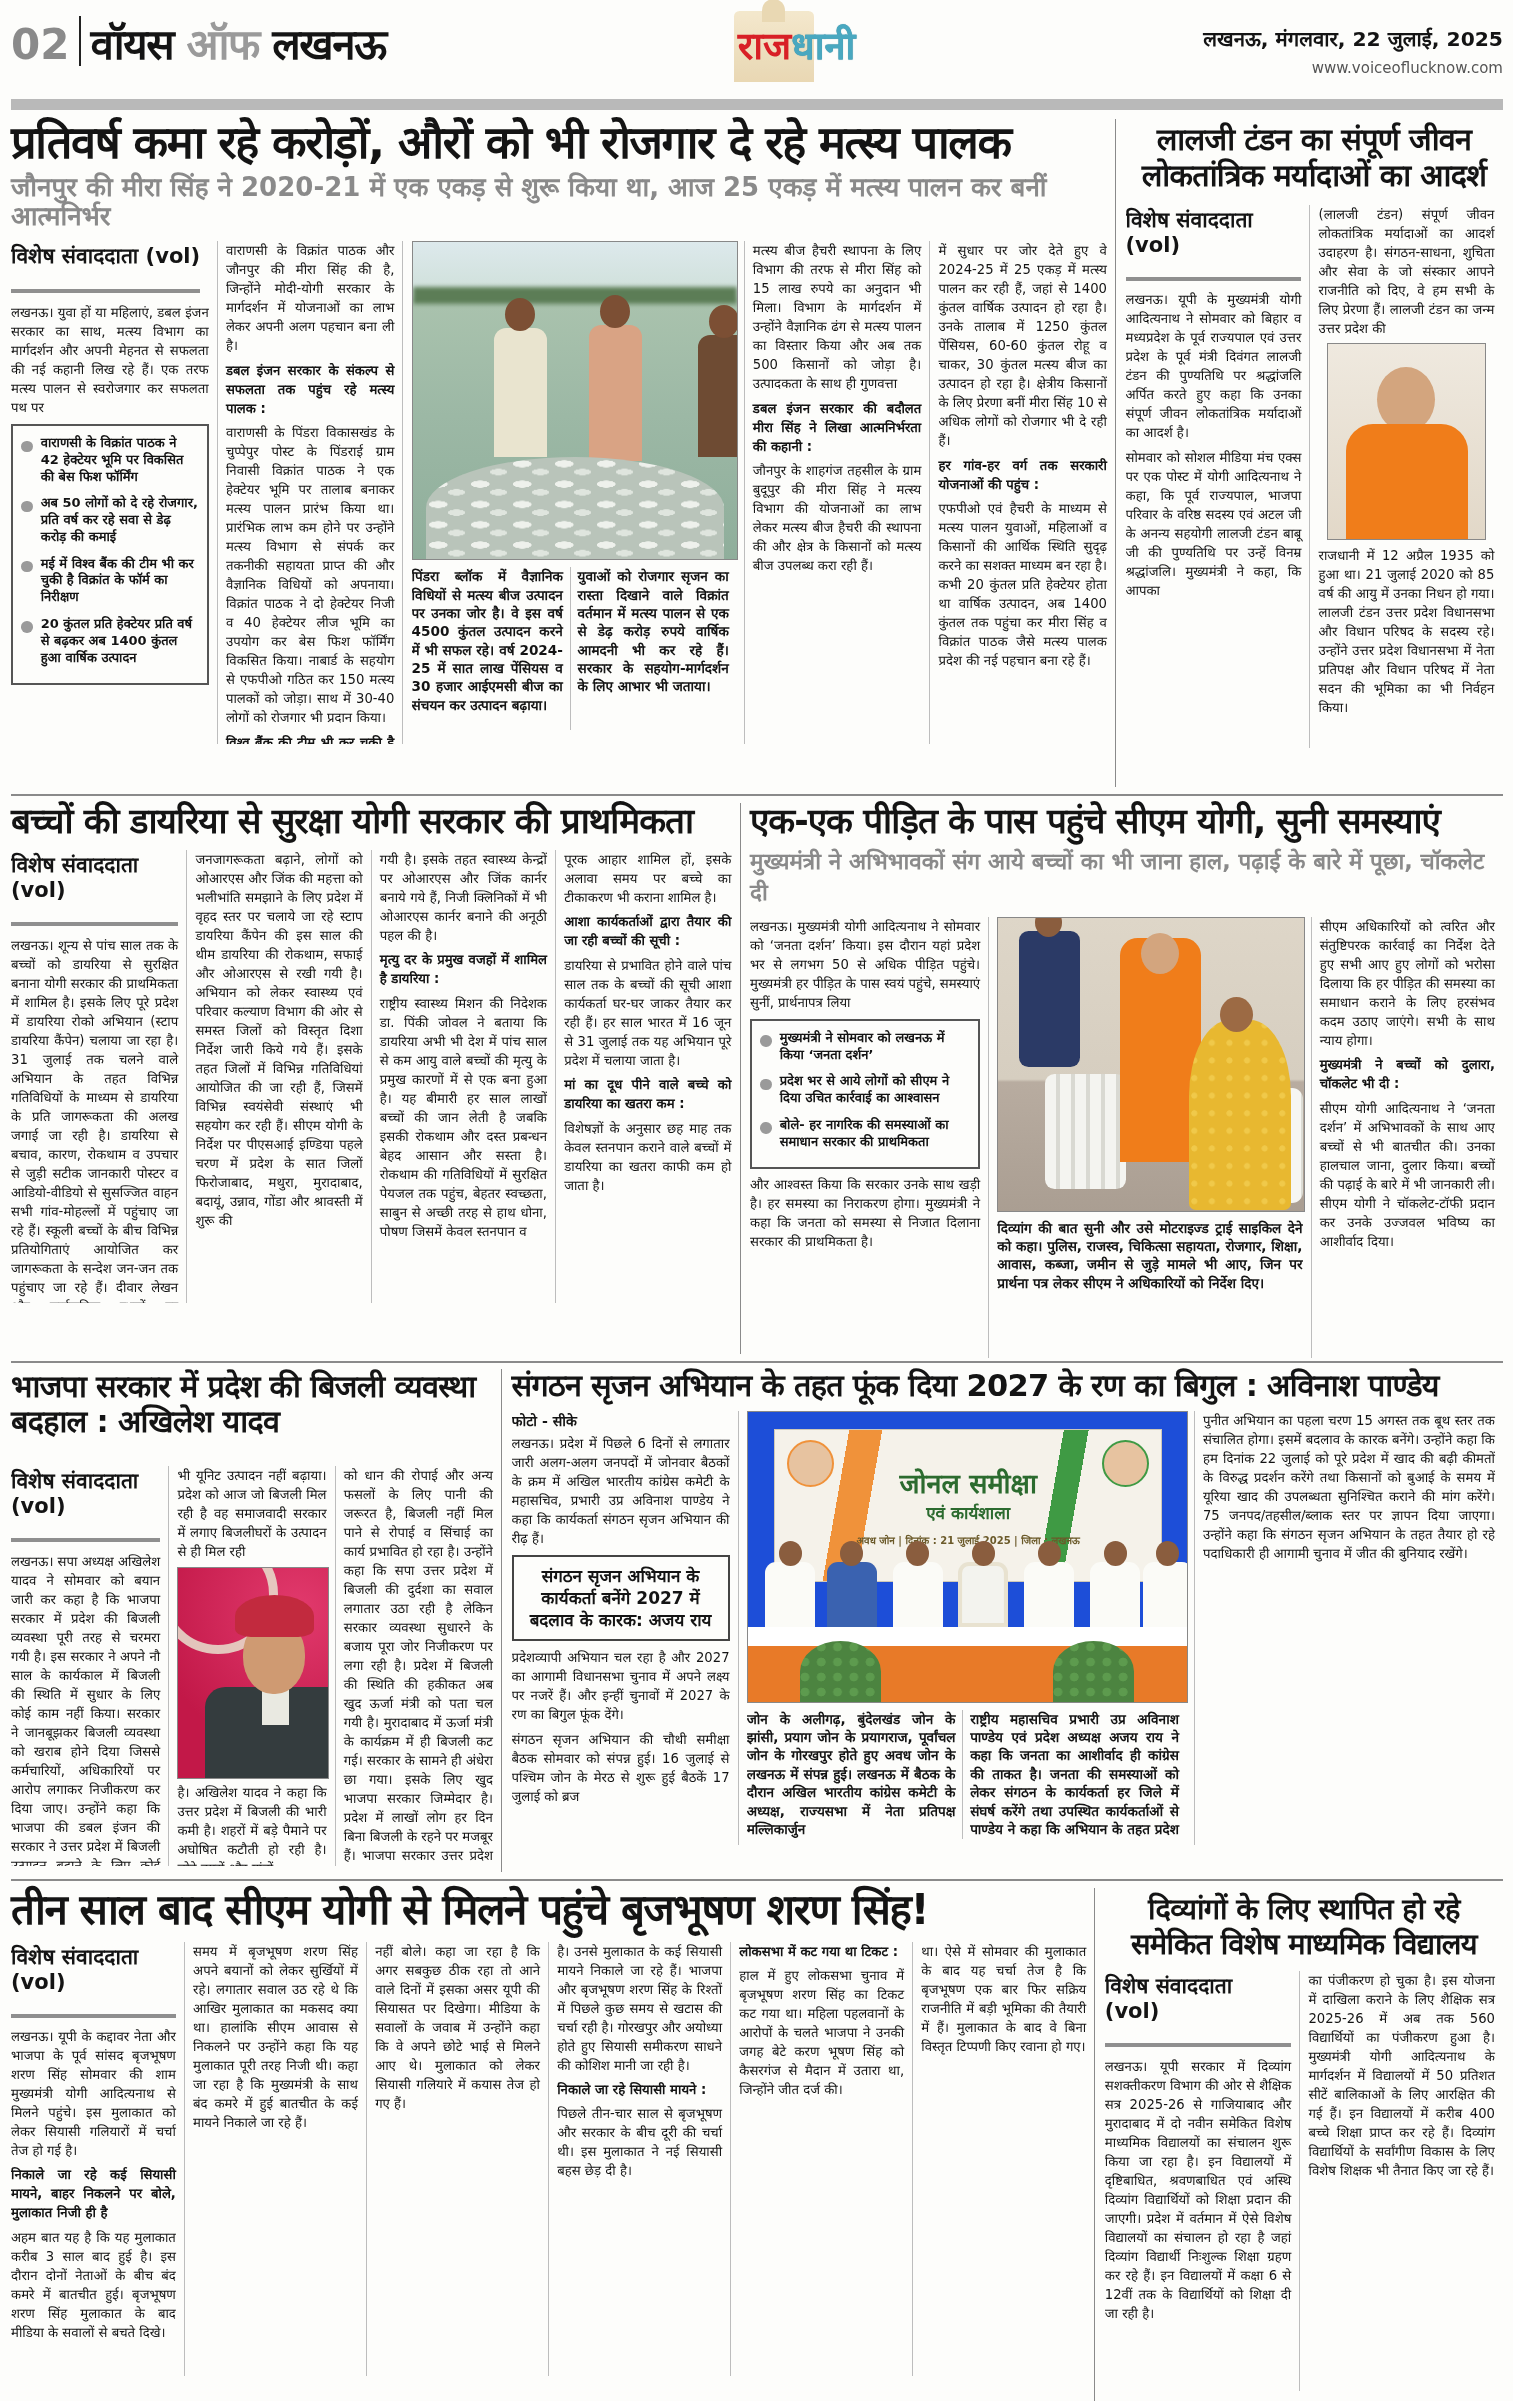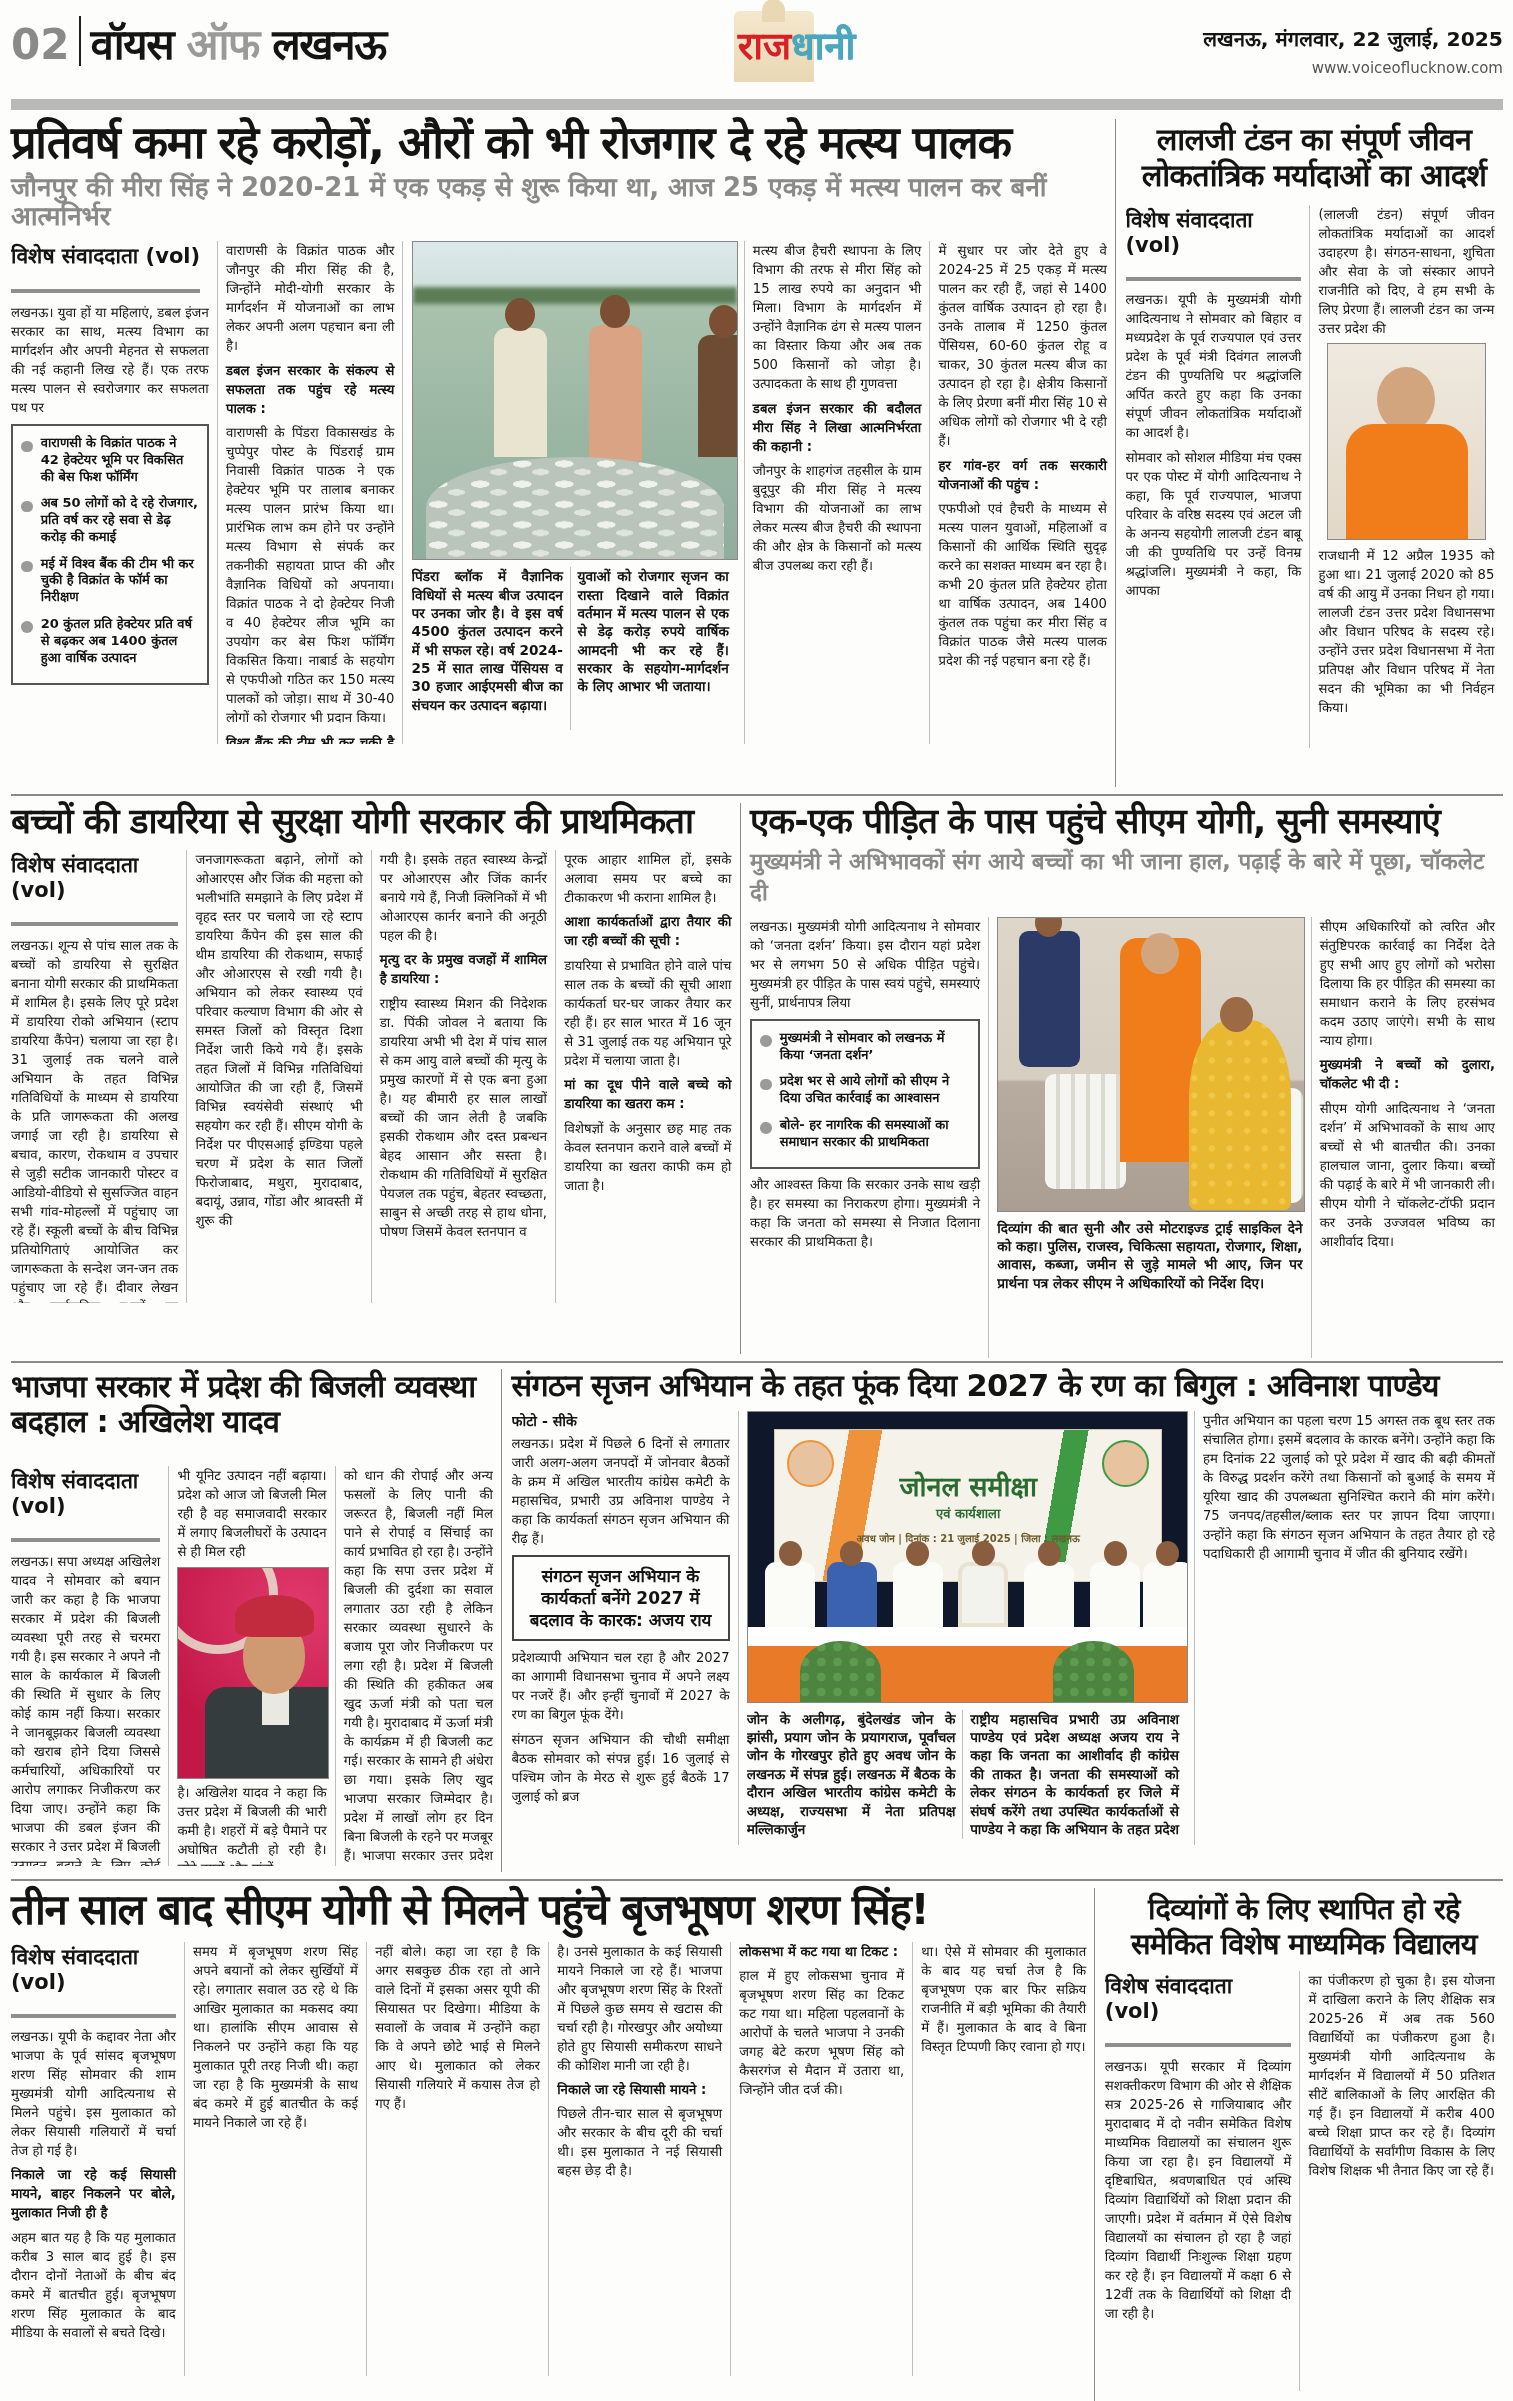--- a/index.html
+++ b/index.html
@@ -113,26 +113,26 @@
   .akh-photo .cap{position:absolute;left:57px;top:27px;width:79px;height:42px;border-radius:50% 50% 20% 20%;background:#c22a3e;}
   .akh-photo .coat{position:absolute;left:27px;top:119px;width:142px;height:95px;border-radius:20.3px 20.3px 0 0;background:#343c3e;}
   .akh-photo .collar{position:absolute;left:84px;top:119px;width:27px;height:38px;background:#e9e9e1;}
   .sangathan{width:993px;border-left:1.4px solid #8a8a8a;padding-left:9.5px;}
   .sangathan h1{font-size:30.5px;font-weight:800;margin:0 0 8.1px 0;line-height:1.1;letter-spacing:-0.7px;}
   .sangathan .scols{display:flex;height:434px;}
   .s-a{width:218px;padding-right:8.1px;border-right:0.7px solid #bdbdbd;overflow:hidden;}
   .photonote{font-size:14.2px;font-weight:700;margin:0 0 4.1px 0;}
   .sbox{border:2px solid #444;padding:8.1px;font-size:17px;font-weight:800;line-height:1.3;margin:6.8px 0;text-align:center;}
   .s-b{width:439px;padding:0 8.1px;border-right:0.7px solid #bdbdbd;}
-  .congress-photo{width:100%;height:290px;border:0.7px solid #888;position:relative;overflow:hidden;background:#0f172a;}
+  .congress-photo{width:100%;height:290px;border:0.7px solid #888;position:relative;overflow:hidden;background:#1d4ed8;}
   .cg-banner{position:absolute;left:6%;top:6%;width:88%;height:52%;
      background:linear-gradient(100deg,#f5f2ea 0 18%,#f0923a 18% 26%,#f5f2ea 26% 70%,#3f9a44 70% 76%,#f5f2ea 76%);
      border:0.7px solid #cfc9b8;display:flex;flex-direction:column;align-items:center;justify-content:center;}
   .cg-banner .t1{font-size:27px;font-weight:800;color:#2c6b2f;}
-  .cg-banner .t2{font-size:13px;font-weight:800;color:#2c6b2f;}
+  .cg-banner .t2{font-size:17px;font-weight:800;color:#2c6b2f;}
   .cg-banner .t3{font-size:10px;font-weight:700;color:#6b5a2a;margin-top:9px;}
   .cg-banner .por{position:absolute;width:43px;height:43px;border-radius:50%;background:#e7c3a0;border:2.7px solid #f0923a;}
   .cg-por1{left:12.2px;top:9.5px;} .cg-por2{right:12.2px;top:9.5px;border-color:#3f9a44!important;}
   .cg-table{position:absolute;left:0;bottom:0;width:100%;height:26%;
      background:linear-gradient(#ffffff 0 26%,#e87a28 26% 100%);}
   .cg-person{position:absolute;bottom:26%;width:50px;height:65px;border-radius:11px 11px 0 0;background:#fbfbf7;}
   .cg-person:before{content:"";position:absolute;top:-20.3px;left:13.6px;width:23px;height:24.4px;border-radius:50%;background:#8a5d3e;}
   .cg-p2{background:#3a62b0;} .cg-p5{background:#f3f3ee;box-shadow:inset 0 0 0 4.1px #e8e2d0;}
   .cg-plant{position:absolute;bottom:0;width:81px;height:61px;border-radius:50% 50% 0 0;
      background:radial-gradient(circle at 30% 40%,#5d9b4e 4.1px,transparent 4.7px),#4c8440;background-size:16.3px 15px;}

